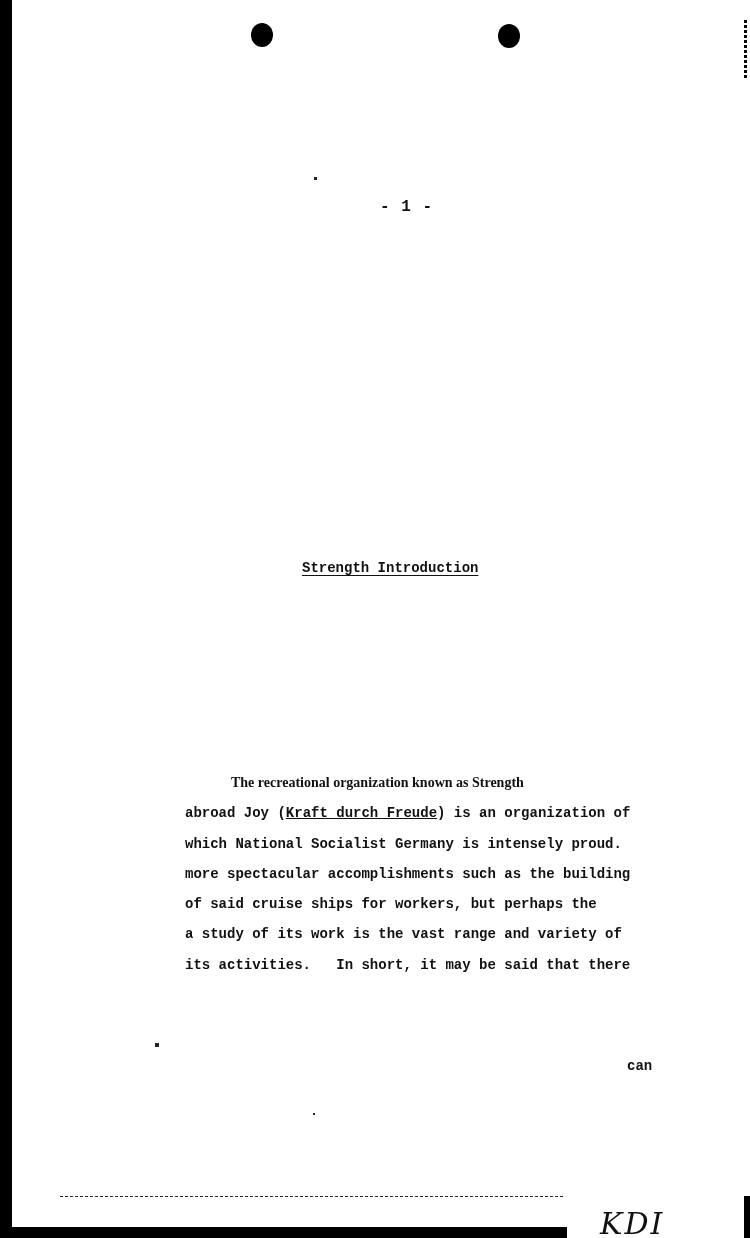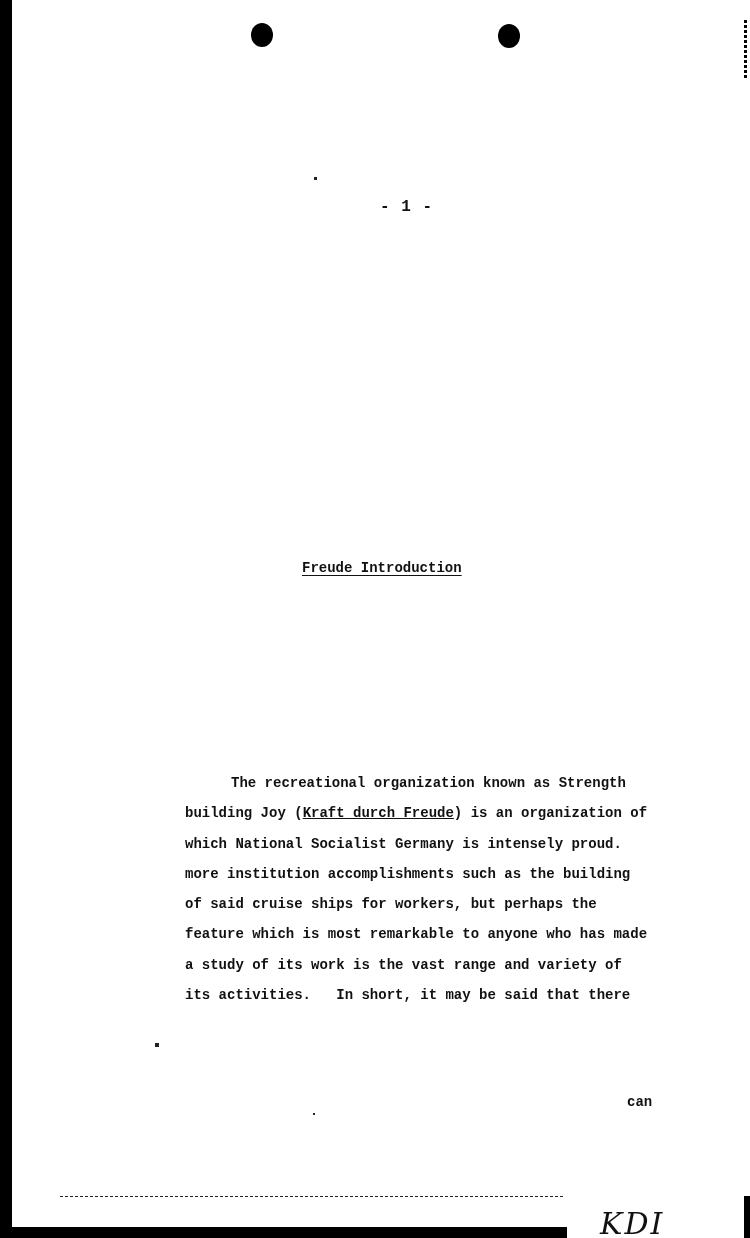--- a/index.html
+++ b/index.html
@@ -70,28 +70,27 @@
       width: 500px;
       font-size: 14px;
       font-weight: bold;
       line-height: 30.3px;
     }
     .body-line {
       display: block;
       white-space: pre;
       height: 30.3px;
     }
-    .body-line.indent { padding-left: 46px; }
+    .body-line.indent { padding-left: 46px; font-family: Liberation Serif, serif; }
     .emph { text-decoration: underline; }
     .catchword {
       position: absolute;
       left: 627px; top: 1058px;
       font-size: 14px;
       font-weight: bold;
-      margin-top: 36px;
     }
     .footer-rule {
       position: absolute;
       left: 60px; top: 1196px;
       width: 503px; height: 0;
       border-top: 1px dashed #222;
     }
     .handwritten-mark {
       position: absolute;
       left: 600px; top: 1206px;
@@ -117,29 +116,28 @@
 
 <div class="punch-hole left"></div>
 <div class="punch-hole right"></div>
 
 <div class="speck" style="left:314px;top:177px;"></div>
 <div class="speck" style="left:155px;top:1043px;width:4px;height:4px;"></div>
 <div class="speck" style="left:313px;top:1113px;width:2px;height:2px;"></div>
 
 <div class="page-number">- 1 -</div>
 
-<div class="section-title">Freude Introduction</div>
+<div class="section-title">Strength Introduction</div>
 
 <div class="body-text">
   <span class="body-line indent"><span>The recreational organization known as Strength</span></span>
-  <span class="body-line"><span>building Joy (</span><span class="emph">Kraft durch Freude</span><span>) is an organization of</span></span>
+  <span class="body-line"><span>abroad Joy (</span><span class="emph">Kraft durch Freude</span><span>) is an organization of</span></span>
   <span class="body-line"><span>which National Socialist Germany is intensely proud.</span></span>
-  <span class="body-line"><span>more institution accomplishments such as the building</span></span>
+  <span class="body-line"><span>more spectacular accomplishments such as the building</span></span>
   <span class="body-line"><span>of said cruise ships for workers, but perhaps the</span></span>
-  <span class="body-line"><span>feature which is most remarkable to anyone who has made</span></span>
   <span class="body-line"><span>a study of its work is the vast range and variety of</span></span>
   <span class="body-line"><span>its activities.   In short, it may be said that there</span></span>
 </div>
 
 <div class="catchword">can</div>
 
 <div class="footer-rule"></div>
 
 <div class="handwritten-mark">KDI</div>
 

